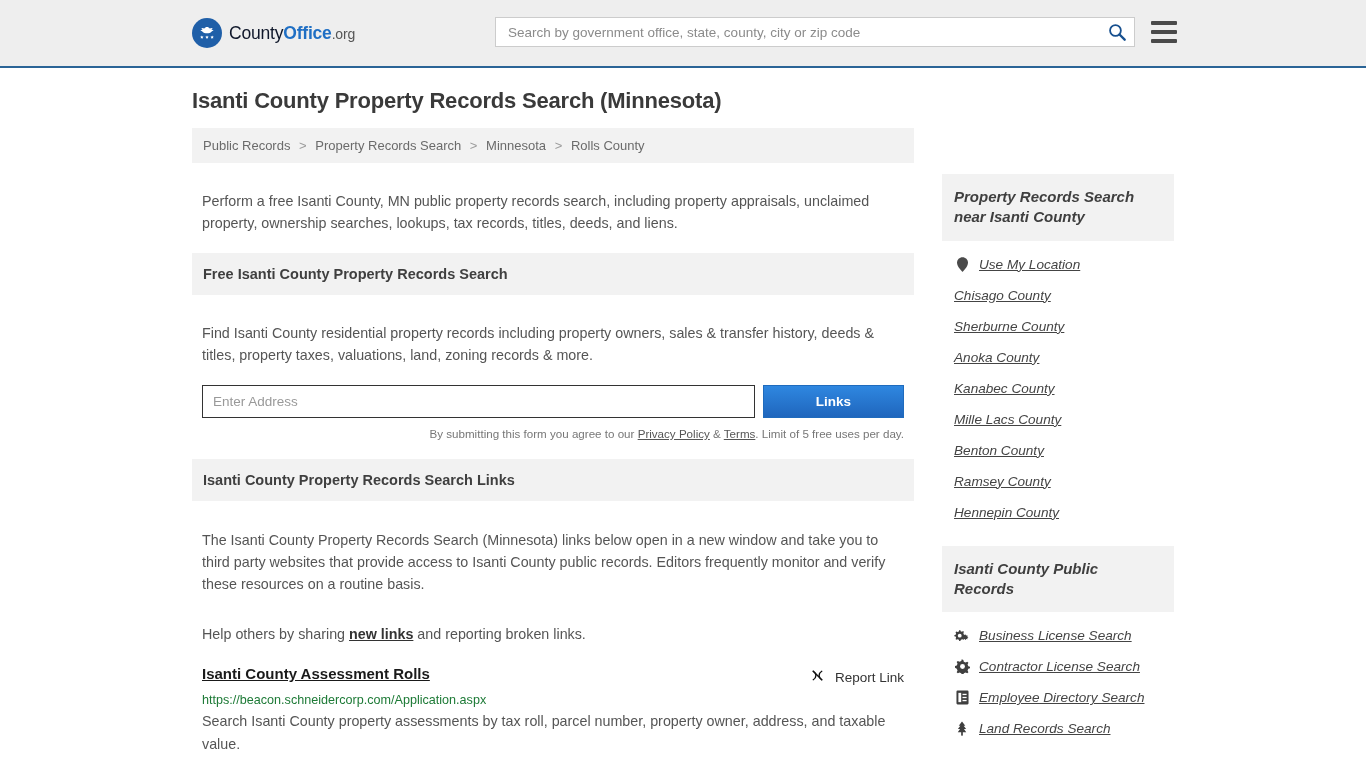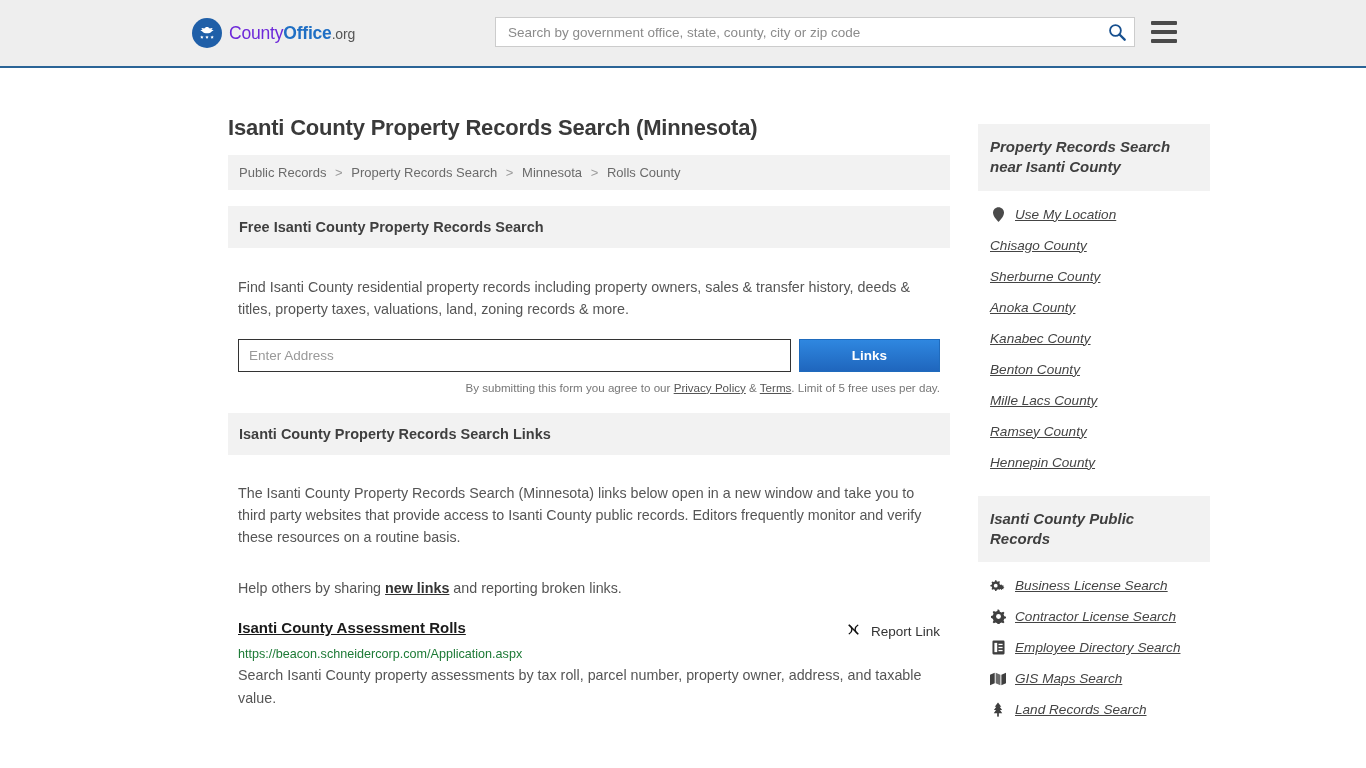--- a/index.html
+++ b/index.html
@@ -36,21 +36,21 @@
     display: flex;
     align-items: center;
     justify-content: center;
     flex-shrink: 0;
   }
   .logo-text {
     font-size: 17.5px;
     letter-spacing: -0.2px;
     white-space: nowrap;
   }
-  .logo-text .t-county { color: #6d28d9; text-align: center; }
+  .logo-text .t-county { color: #0f172a; text-align: center; }
   .logo-text .t-office { color: #1f6fc4; font-weight: bold; }
   .logo-text .t-org { color: #555555; font-size: 14px; }
 
   .search-area {
     position: absolute;
     left: 495px;
     top: 17px;
     display: flex;
     align-items: center;
   }
@@ -91,22 +91,21 @@
     background: #4a4a4a;
     border-radius: 1px;
   }
 
   
   .page {
     width: 1254px;
     padding: 0 192px 0 192px;
     display: flex;
     gap: 28px;
-    align-items: center;
-    margin-left: 36px;
+    align-items: flex-end;
   }
   .col-main { width: 722px; flex-shrink: 0; }
   .col-side { width: 232px; flex-shrink: 0; }
 
   .page-title {
     font-size: 22px;
     font-weight: bold;
     color: #3a3a3a;
     margin: 20px 0 14px 0;
     letter-spacing: -0.2px;
@@ -287,20 +286,21 @@
     <div class="panel-head breadcrumb">
       <a>Public Records</a>
       <span class="sep">&gt;</span>
       <a>Property Records Search</a>
       <span class="sep">&gt;</span>
       <a>Minnesota</a>
       <span class="sep">&gt;</span>
       <span class="current">Rolls County</span>
     </div>
 
+    <p class="body-text">Perform a free Isanti County, MN public property records search, including property appraisals, unclaimed property, ownership searches, lookups, tax records, titles, deeds, and liens.</p>
 
     <div class="panel-head bold" style="margin-top:16px;">Free Isanti County Property Records Search</div>
 
     <p class="body-text">Find Isanti County residential property records including property owners, sales &amp; transfer history, deeds &amp; titles, property taxes, valuations, land, zoning records &amp; more.</p>
 
     <div class="addr-form">
       <input class="addr-input" type="text" placeholder="Enter Address" style="">
       <button class="btn-search">Links</button>
     </div>
 
@@ -359,24 +359,24 @@
         <div class="side-item no-icon">
           <a>Sherburne County</a>
         </div>
         <div class="side-item no-icon">
           <a>Anoka County</a>
         </div>
         <div class="side-item no-icon">
           <a>Kanabec County</a>
         </div>
         <div class="side-item no-icon">
+          <a>Mille Lacs County</a>
+        </div>
+        <div class="side-item no-icon">
           <a>Benton County</a>
-        </div>
-        <div class="side-item no-icon">
-          <a>Mille Lacs County</a>
         </div>
         <div class="side-item no-icon">
           <a>Ramsey County</a>
         </div>
         <div class="side-item no-icon">
           <a>Hennepin County</a>
         </div>
 
       </div>
     </div>
@@ -412,30 +412,20 @@
               <rect x="0.5" y="0.5" width="13" height="15" rx="1.2" fill="#3f3f3f"></rect>
               <rect x="2.6" y="3" width="3" height="10" fill="#ffffff"></rect>
               <rect x="7" y="4" width="4.4" height="1.4" fill="#ffffff"></rect>
               <rect x="7" y="7.3" width="4.4" height="1.4" fill="#ffffff"></rect>
               <rect x="7" y="10.6" width="4.4" height="1.4" fill="#ffffff"></rect>
             </svg>
           </span>
           <a>Employee Directory Search</a>
         </div>
 
-        <div class="side-item">
-          <span class="ico">
-            <svg width="17" height="14" viewBox="0 0 18 15">
-              <path d="M0 2.6L5.3 0.6v11.8L0 14.4z" fill="#3f3f3f"></path>
-              <path d="M6.4 0.6l5.3 2v11.8l-5.3-2z" fill="#6b6b6b"></path>
-              <path d="M12.8 2.6L18 0.6v11.8l-5.2 2z" fill="#3f3f3f"></path>
-            </svg>
-          </span>
-          <a>GIS Maps Search</a>
-        </div>
 
         <div class="side-item">
           <span class="ico">
             <svg width="12" height="15" viewBox="0 0 12 16">
               <path d="M6 0.5L9.5 5H7.8l2.6 3.6H8.1l2.4 3.4H1.5l2.4-3.4H1.6L4.2 5H2.5z" fill="#3f3f3f"></path>
               <rect x="5.1" y="11.6" width="1.8" height="4" fill="#3f3f3f"></rect>
             </svg>
           </span>
           <a>Land Records Search</a>
         </div>

